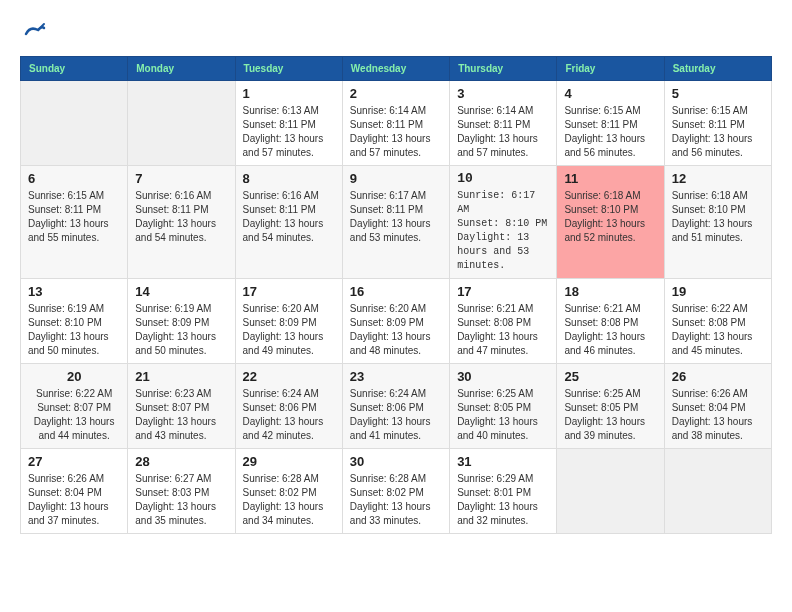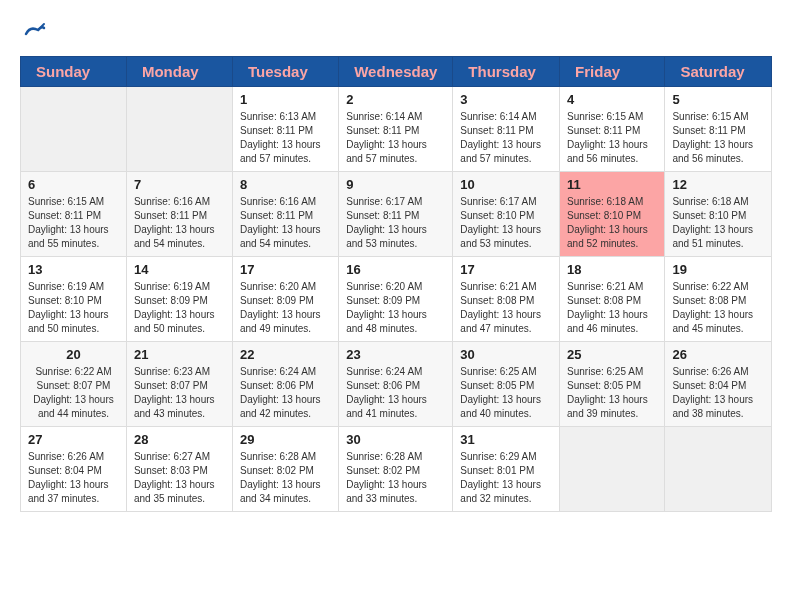--- a/index.html
+++ b/index.html
@@ -42,24 +42,24 @@
       font-size: 15px;
       color: #555;
     }
     .calendar {
       width: 100%;
       border-collapse: collapse;
       border: 1px solid #ccc;
     }
     .calendar th {
       background-color: #1a56a0;
-      color: #fca5a5;
+      color: #86efac;
       text-align: left;
-      padding: 6px 15px;
-      font-size: 15px;
+      padding: 6px 8px;
+      font-size: 10px;
       border: 1px solid #1a4a8a;
     }
     .calendar td {
       vertical-align: top;
       padding: 5px 7px;
       border: 1px solid #ddd;
       width: calc(100% / 7);
       min-height: 80px;
       background: #fff;
       font-size: 11px;
@@ -171,21 +171,21 @@
           <div class="day-info" style="white-space: pre-line;">Sunrise: 6:16 AM
 Sunset: 8:11 PM
 Daylight: 13 hours and 54 minutes.</div>
         </td>
         <td style="background: rgb(247, 247, 247);">
           <div class="day-num">9</div>
           <div class="day-info" style="white-space: pre-line;">Sunrise: 6:17 AM
 Sunset: 8:11 PM
 Daylight: 13 hours and 53 minutes.</div>
         </td>
-        <td style="background: rgb(247, 247, 247);">
+        <td style="background: rgb(247, 247, 247); font-family: Liberation Mono, monospace;">
           <div class="day-num">10</div>
           <div class="day-info" style="white-space: pre-line;">Sunrise: 6:17 AM
 Sunset: 8:10 PM
 Daylight: 13 hours and 53 minutes.</div>
         </td>
         <td style="background: #fca5a5;">
           <div class="day-num">11</div>
           <div class="day-info" style="white-space: pre-line;">Sunrise: 6:18 AM
 Sunset: 8:10 PM
 Daylight: 13 hours and 52 minutes.</div>

